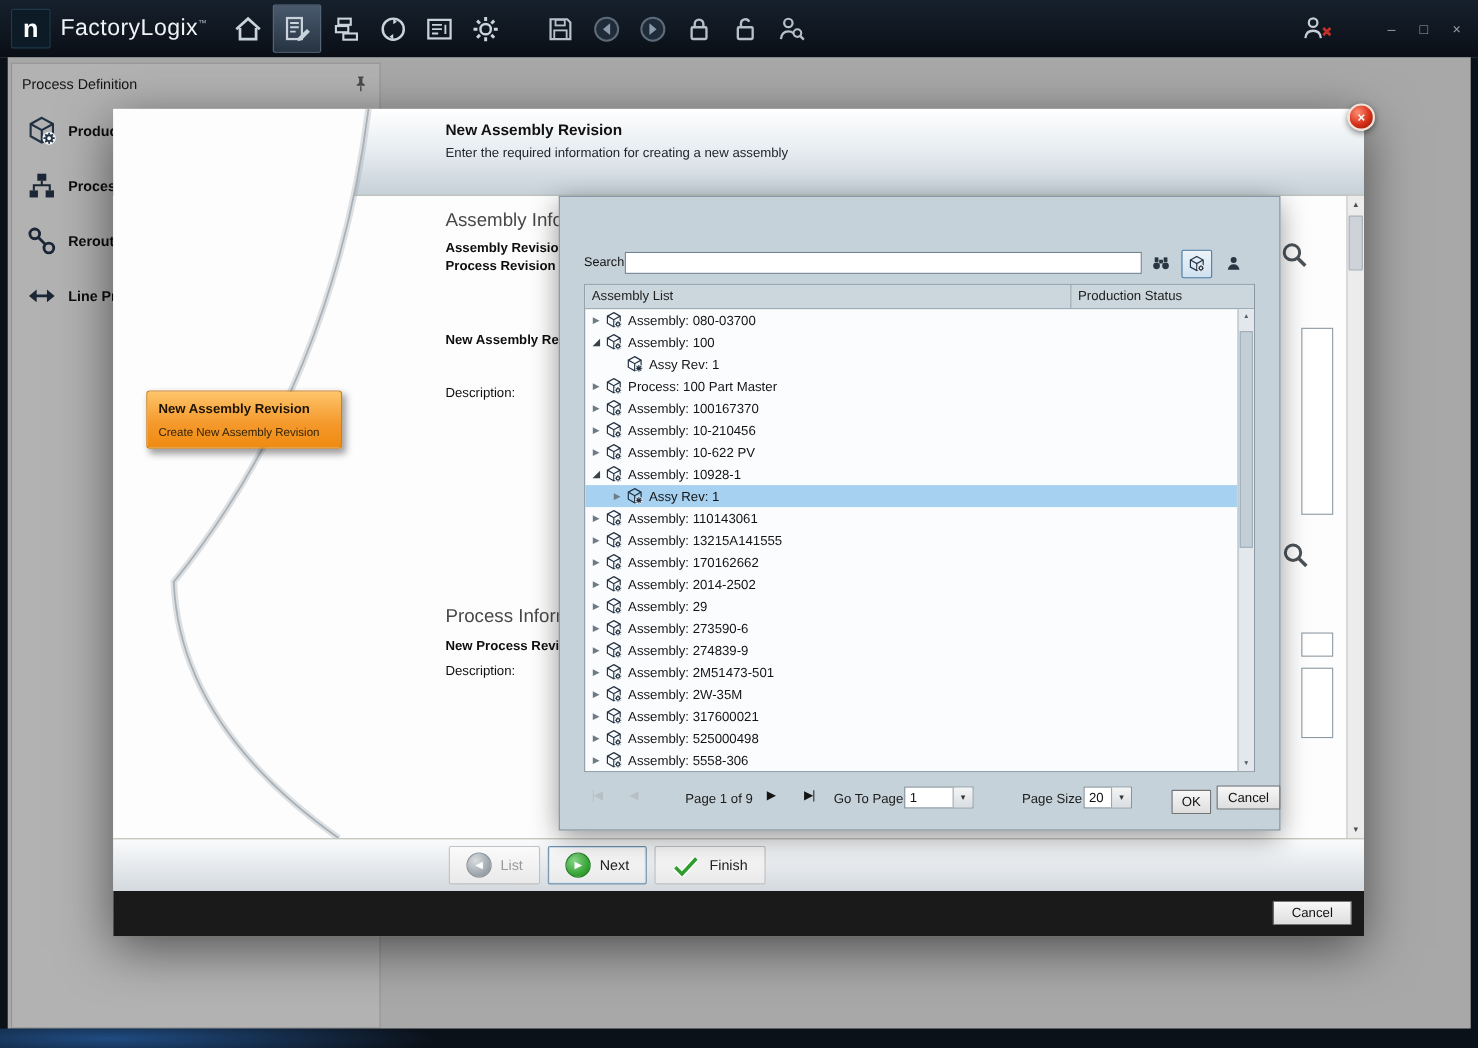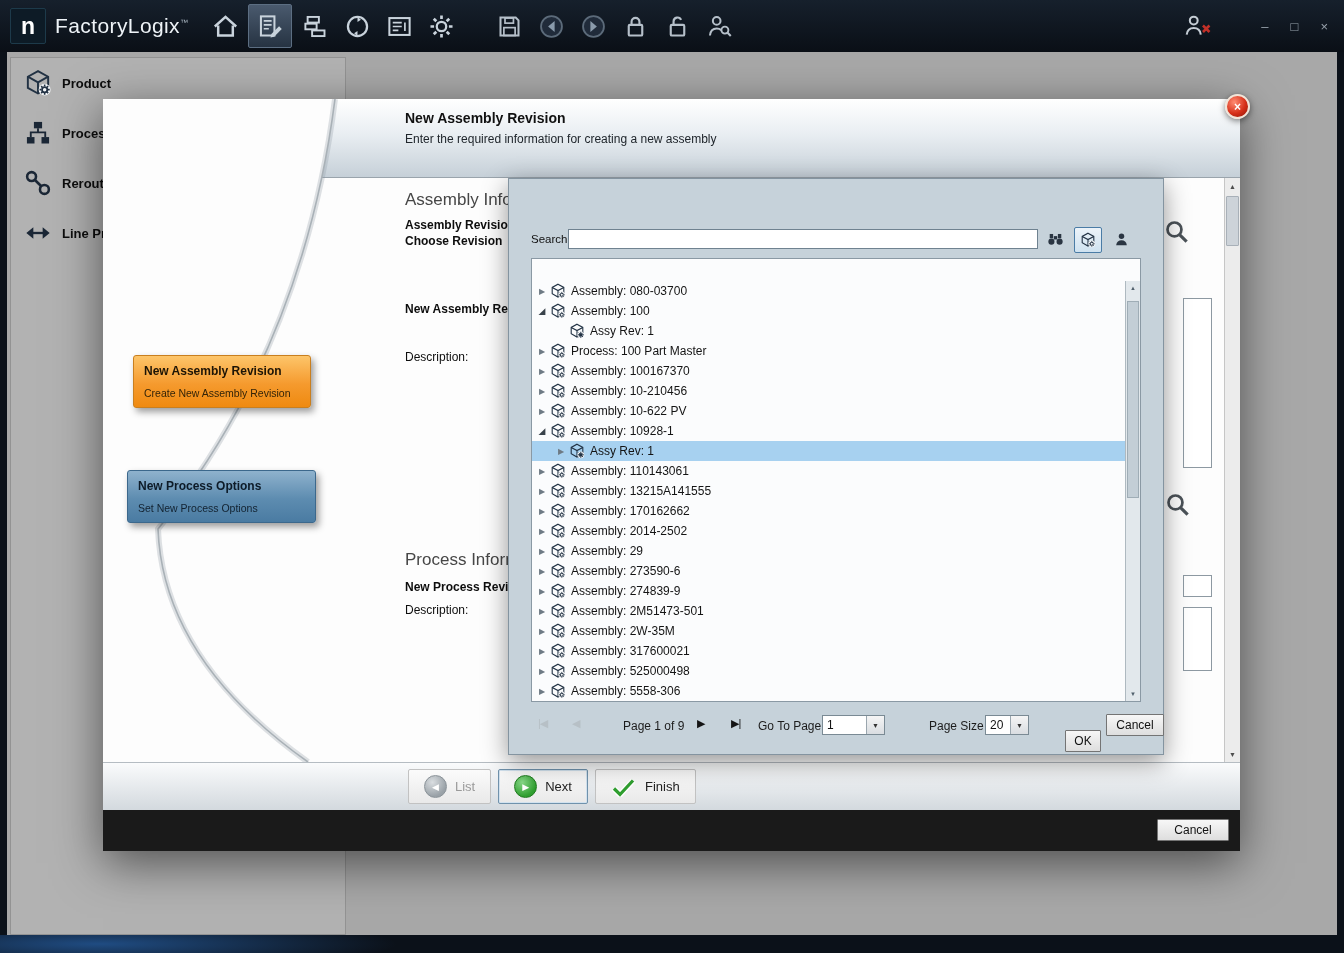--- a/index.html
+++ b/index.html
@@ -125,21 +125,21 @@
   .pg-btn.dis{color:#b7c0c6}
   .pg-btn.en{color:#141414}
   .pg-text{position:absolute;left:92px;top:5px}
   .pg-lab{position:absolute;top:5px}
   .combo{position:absolute;top:1px;height:20px;background:#fff;border:1px solid #7a8a94;display:flex;box-sizing:border-box}
   .combo .val{flex:1;padding:2px 4px 0;font-size:12px;color:#111}
   .combo .drop{width:17px;background:linear-gradient(#f5f5f5,#d9dde1);border-left:1px solid #9aa6ae;
     display:flex;align-items:center;justify-content:center;font-size:7px;color:#333;cursor:pointer}
   .btn-std{background:linear-gradient(#f7f7f7,#dedede);border:1px solid #747474;font-size:12px;color:#111;
     display:flex;align-items:center;justify-content:center;cursor:pointer;box-sizing:border-box;border-radius:1px}
-  .pg-ok{position:absolute;left:534px;top:16px;width:36px;height:22px}
+  .pg-ok{position:absolute;left:534px;top:4px;width:36px;height:22px}
   .pg-cancel{position:absolute;left:575px;top:0;width:58px;height:22px}
   
   .dlg-footer{position:absolute;left:0;right:0;top:663px;height:48px;
     background:linear-gradient(#fafbfc,#d3d9de);border-top:1px solid #b5bcc2;
     display:flex;align-items:center;padding-left:305px;gap:7px;box-sizing:border-box;z-index:6}
   .wiz-btn{height:33px;display:flex;align-items:center;gap:8px;padding:0 15px;font-size:13px;color:#222;
     background:linear-gradient(#fbfbfb,#e9e9e9);border:1px solid #c2c2c2;border-radius:2px;cursor:pointer}
   .wiz-btn.back{color:#9a9a9a}
   .wiz-btn.next{border-color:#7092ac;box-shadow:0 0 0 1px #d2e2ef inset}
   .wiz-ic{width:21px;height:21px;border-radius:50%;display:flex;align-items:center;justify-content:center;
@@ -249,20 +249,27 @@
     <span class="wc">–</span>
     <span class="wc">□</span>
     <span class="wc">×</span>
   </div>
 </div>
 
 <div class="edge-l"></div>
 <div class="edge-r"></div>
 
 <div class="left-panel">
+  <div class="lp-header">
+    <span>Process Definition</span>
+    <span class="lp-pin"><svg viewBox="0 0 14 16">
+          <path d="M4.5 1.5h5v1l-1 .8v4l2.2 1.7v1H3.3v-1L5.5 7.3v-4l-1-.8z" fill="#4a4a4a"></path>
+          <path d="M7 10.5V15" stroke="#4a4a4a" stroke-width="1.3"></path>
+        </svg></span>
+  </div>
   <div>
       <div class="lp-item">
         <span class="lp-ic"><svg viewBox="0 0 16 16">
             <path d="M8 1.2 13.8 4.4v6.4L8 14 2.2 10.8V4.4Z" fill="none" stroke="#223244" stroke-width="1.1"></path>
             <path d="M2.2 4.4 8 7.6l5.8-3.2M8 7.6V14" fill="none" stroke="#223244" stroke-width="1.1"></path>
             <circle cx="11.8" cy="11.8" r="3.4" fill="#f4f6f8"></circle>
             <circle cx="11.8" cy="11.8" r="1.5" fill="none" stroke="#223244" stroke-width="1"></circle>
             <path d="M11.8 8.9v1M11.8 13.7v1M8.9 11.8h1M13.7 11.8h1M9.8 9.8l.7.7M13.1 13.1l.7.7M13.8 9.8l-.7.7M10.5 13.1l-.7.7" stroke="#223244" stroke-width="0.9"></path>
           </svg></span>
         <span class="lp-label">Product</span>
@@ -304,29 +311,25 @@
     <path d="M232,0 Q200,250 55,430 Q60,560 205,663" fill="none" stroke="#a9b1b7" stroke-width="1.6"></path>
   </svg>
   <div class="dlg-title">New Assembly Revision</div>
   <div class="dlg-sub">Enter the required information for creating a new assembly</div>
   <div class="dlg-body"></div>
 
   <div class="step-btn step-orange">
     <div class="step-title">New Assembly Revision</div>
     <div class="step-desc">Create New Assembly Revision</div>
   </div>
-  <div class="step-btn step-blue">
-    <div class="step-title">New Process Options</div>
-    <div class="step-desc">Set New Process Options</div>
-  </div>
 
   <div class="form-area">
     <div class="f-h" style="left:10px;top:12px">Assembly Information</div>
     <div class="f-b" style="left:10px;top:40px">Assembly Revision</div>
-    <div class="f-b" style="left:10px;top:56px">Choose Revision</div>
+    <div class="f-b" style="left:10px;top:56px">Process Revision</div>
     <div class="f-b" style="left:10px;top:124px">New Assembly Revision</div>
     <div class="f-l" style="left:10px;top:172px">Description:</div>
     <div class="f-h" style="left:10px;top:372px">Process Information</div>
     <div class="f-b" style="left:10px;top:402px">New Process Revision</div>
     <div class="f-l" style="left:10px;top:425px">Description:</div>
 
     <span class="frag-mag" style="left:768px;top:40px"><svg viewBox="0 0 24 24">
           <circle cx="10.2" cy="10.2" r="6.2" fill="none" stroke="currentColor" stroke-width="2.4"></circle>
           <path d="M14.9 14.9 21 21" stroke="currentColor" stroke-width="2.8"></path>
         </svg></span>
@@ -371,20 +374,24 @@
           <div class="ch-tool">
             <svg viewBox="0 0 16 16">
               <circle cx="8" cy="4.6" r="2.9" fill="currentColor"></circle>
               <path d="M2.3 14.2c.4-3.6 2.7-5.4 5.7-5.4s5.3 1.8 5.7 5.4z" fill="currentColor"></path>
             </svg>
           </div>
         </div>
     </div>
 
     <div class="ch-grid">
+      <div class="gh">
+        <div class="gh-c1">Assembly List</div>
+        <div class="gh-c2">Production Status</div>
+      </div>
       <div class="rows">
           <div class="trow">
     <span class="expander" style="margin-left: 4px;">▶</span>
     <span class="row-icon"><svg viewBox="0 0 16 16">
                 <path d="M8 1.2 13.8 4.4v6.4L8 14 2.2 10.8V4.4Z" fill="none" stroke="#223244" stroke-width="1.1"></path>
                 <path d="M2.2 4.4 8 7.6l5.8-3.2M8 7.6V14" fill="none" stroke="#223244" stroke-width="1.1"></path>
                 <circle cx="11.8" cy="11.8" r="3.4" fill="#f4f6f8"></circle>
                 <circle cx="11.8" cy="11.8" r="1.5" fill="none" stroke="#223244" stroke-width="1"></circle>
                 <path d="M11.8 8.9v1M11.8 13.7v1M8.9 11.8h1M13.7 11.8h1M9.8 9.8l.7.7M13.1 13.1l.7.7M13.8 9.8l-.7.7M10.5 13.1l-.7.7" stroke="#223244" stroke-width="0.9"></path>
               </svg></span>

